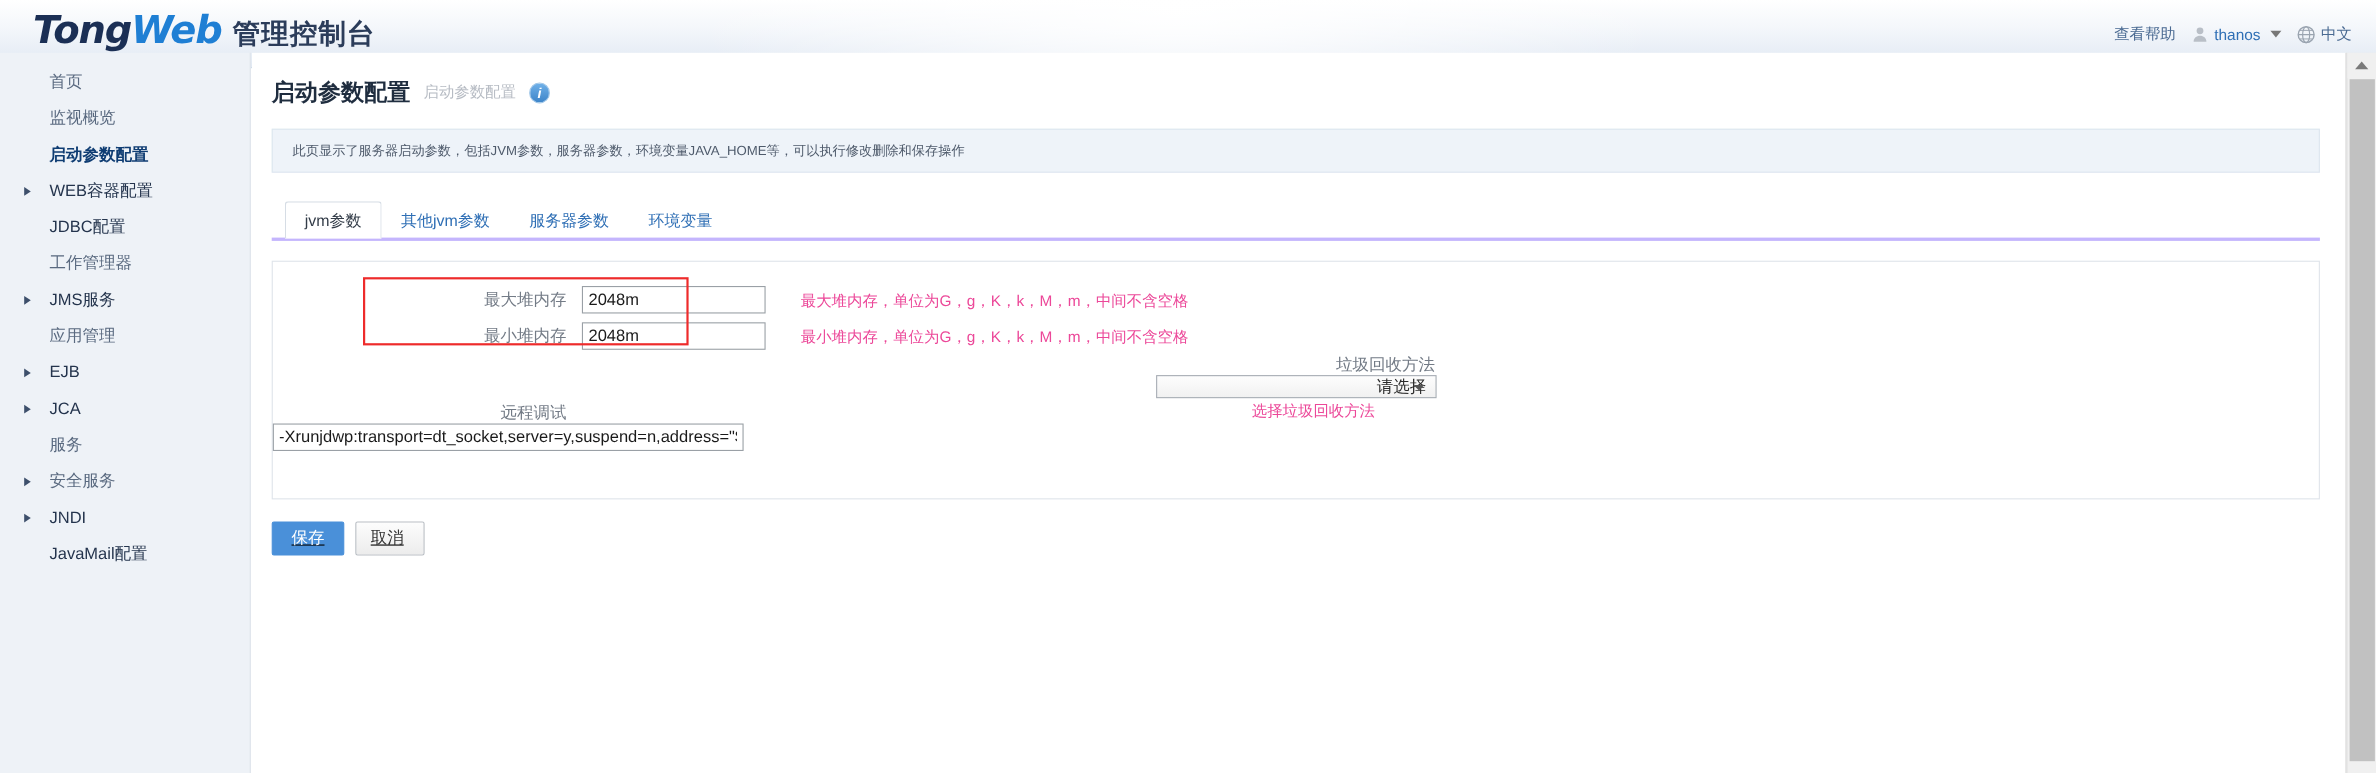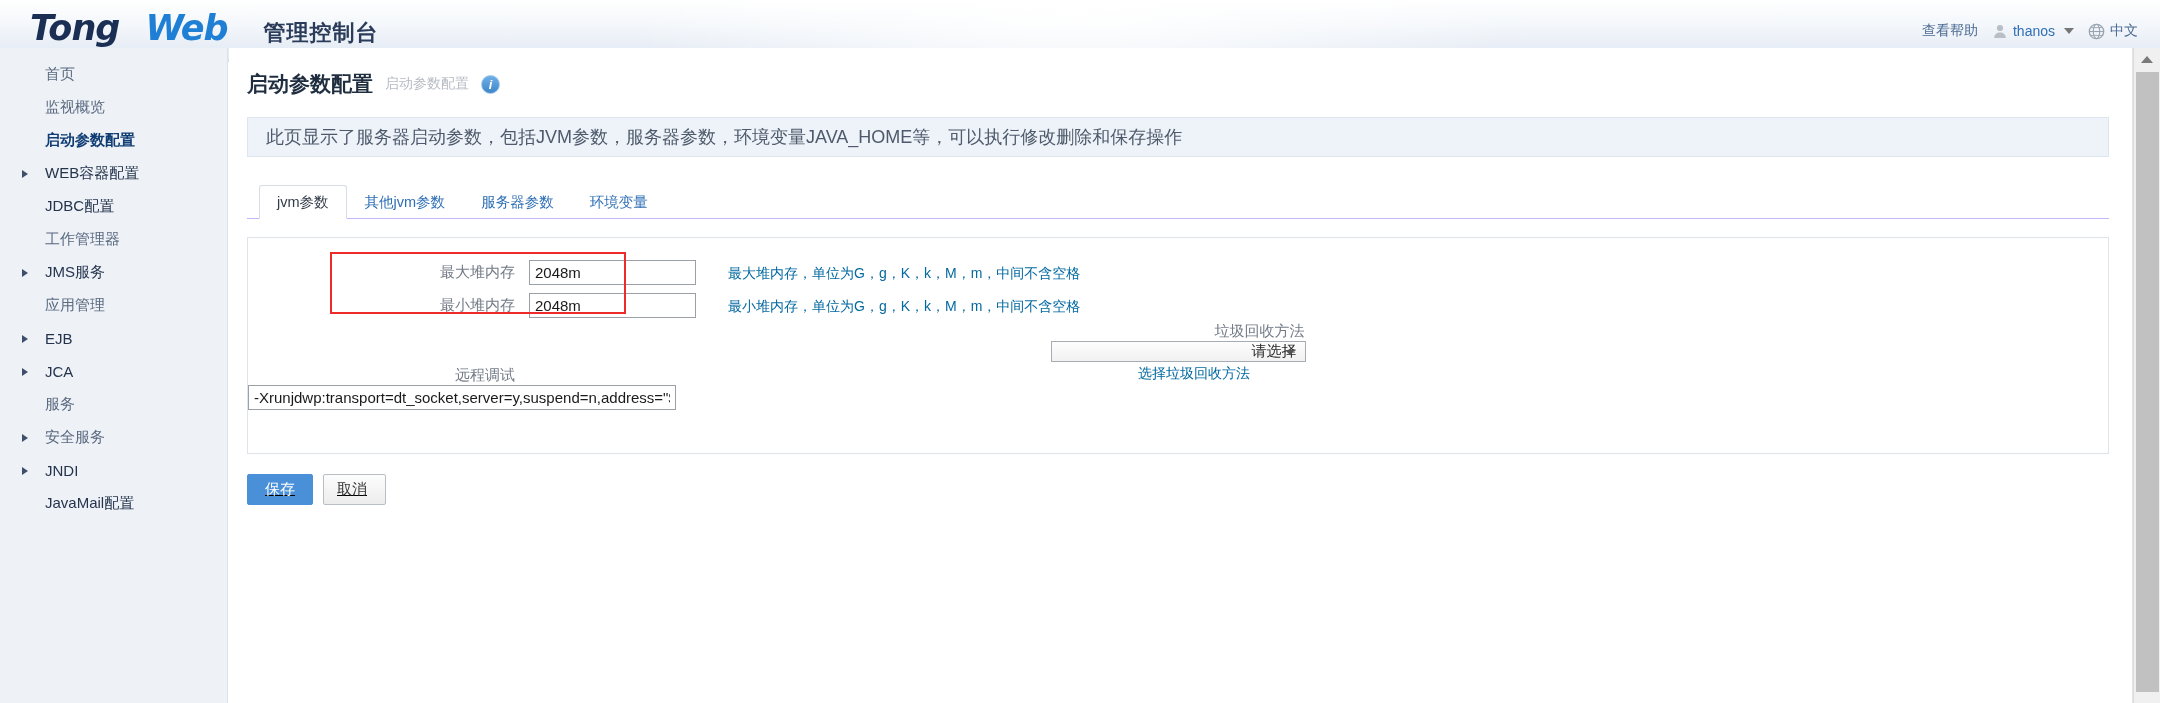--- a/index.html
+++ b/index.html
@@ -20,34 +20,34 @@
     content: ""; position: absolute; left: 0; right: 0; bottom: 0; height: 1px;
     background: #c8d6e5;
   }
   .header-sheen {
     position: absolute; left: 620px; top: -120px; width: 900px; height: 260px;
     background: radial-gradient(ellipse at center, rgba(255,255,255,0.95) 0%, rgba(255,255,255,0) 70%);
     pointer-events: none;
   }
   .logo {
     position: absolute; left: 30px; top: 8px;
-    display: flex; align-items: baseline; gap: 26px;
+    display: flex; align-items: baseline;
   }
   .logo-tong {
     font-family: "DejaVu Sans", sans-serif;
     font-size: 35px; font-weight: bold; font-style: italic;
     color: #1b2f55; letter-spacing: -1px;
   }
   .logo-web {
     font-family: "DejaVu Sans", sans-serif;
     font-size: 35px; font-weight: bold; font-style: italic;
     color: #1f7fd4; letter-spacing: -1px;
   }
   .logo-title {
-    margin-left: 10px; font-size: 22px; font-weight: bold; color: #2b3c5a;
+    margin-left: 10px; font-size: 25px; font-weight: bold; color: #2b3c5a;
     letter-spacing: 1px;
   }
   .header-right {
     position: absolute; right: 22px; top: 0; height: 62px;
     display: flex; align-items: center; gap: 14px;
     font-size: 14px; color: #4a6a92;
   }
   .hr-item { display: flex; align-items: center; gap: 5px; cursor: pointer; }
   .hr-link { color: #4a6a92; }
   .user-name { color: #2f6fb5; font-size: 14px; }
@@ -91,24 +91,24 @@
     width: 19px; height: 19px; border-radius: 50%;
     background: linear-gradient(to bottom, #6fb0e8 0%, #3e85c9 100%);
     color: #fff; font-size: 13px; font-weight: bold; font-style: italic;
     display: flex; align-items: center; justify-content: center;
     border: 1px solid #9fc6e8;
   }
   .banner {
     margin: 19px 24px 0 18px; height: 40px;
     background: #eef3f9; border: 1px solid #dde6ef;
     display: flex; align-items: center; padding-left: 18px;
-    font-size: 18px; color: #4e5a6b;
+    font-size: 12px; color: #4e5a6b;
   }
   .tabs-wrap {
-    margin: 28px 24px 0 18px; border-bottom: 1px solid #c4b5fd;
+    margin: 28px 24px 0 18px; border-bottom: 3px solid #c4b5fd;
     display: flex; align-items: flex-end; height: 34px; padding-left: 12px;
   }
   .tab {
     height: 34px; padding: 0 17px; display: flex; align-items: center;
     font-size: 14.5px; color: #2f6fb5; cursor: pointer;
     border: 1px solid transparent; border-bottom: none; margin-bottom: -1px;
   }
   .tab.active {
     color: #333c48; background: #ffffff;
     border-color: #d6dde5; border-bottom: 1px solid #ffffff;
@@ -138,21 +138,21 @@
     background: linear-gradient(to bottom, #fdfdfd 0%, #f1f1f1 100%);
     display: flex; align-items: center; padding: 0 8px;
     font-size: 15px; color: #2b2b2b; position: relative; cursor: pointer; justify-content: flex-end;
   }
   .select-caret {
     position: absolute; right: 10px; top: 50%; margin-top: -2px;
     width: 0; height: 0; border-left: 5px solid transparent;
     border-right: 5px solid transparent; border-top: 5px solid #555;
   }
   .hint {
-    font-size: 14px; color: #0369a1; margin-left: 32px; line-height: 22px;
+    font-size: 14px; color: #ec4899; margin-left: 32px; line-height: 22px;
     max-width: 960px;
   }
   .red-box {
     position: absolute; left: 82px; top: 14px; width: 296px; height: 62px;
     border: 2px solid #ee2b2b; pointer-events: none;
   }
   .btn-row { margin: 20px 0 0 18px; display: flex; gap: 10px; text-decoration: underline; }
   .btn {
     height: 31px; min-width: 63px; padding: 0 17px;
     display: flex; align-items: center; justify-content: center;

